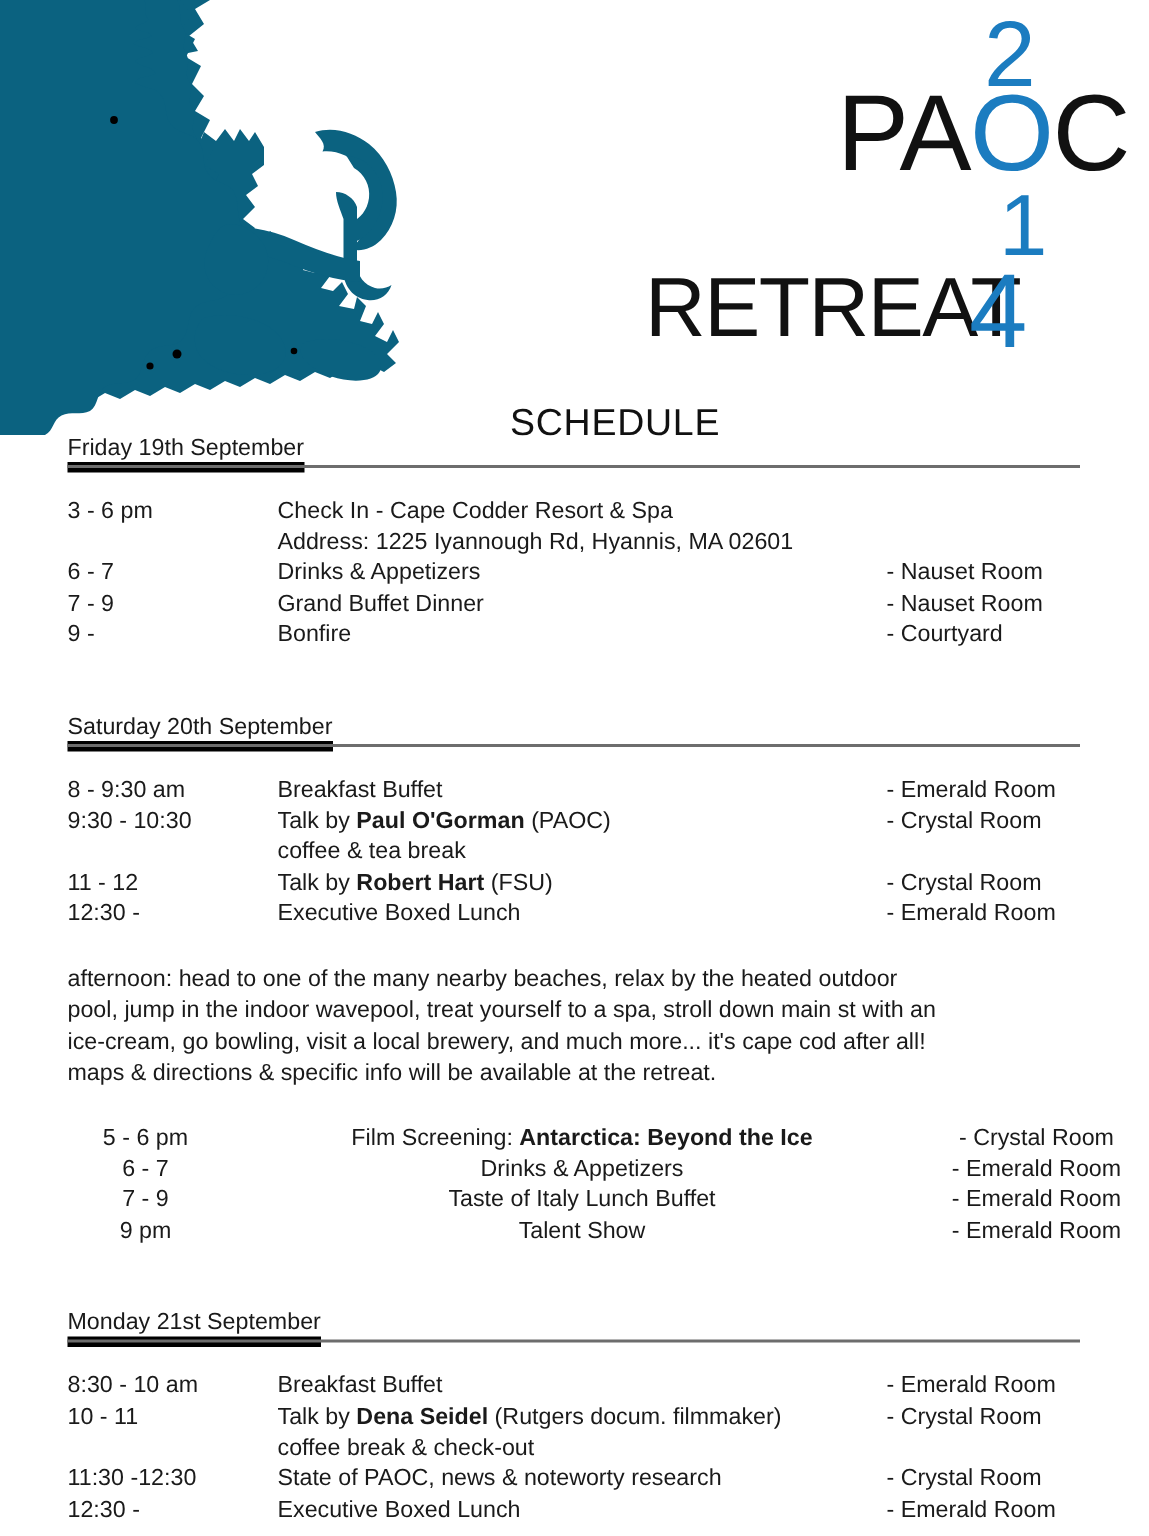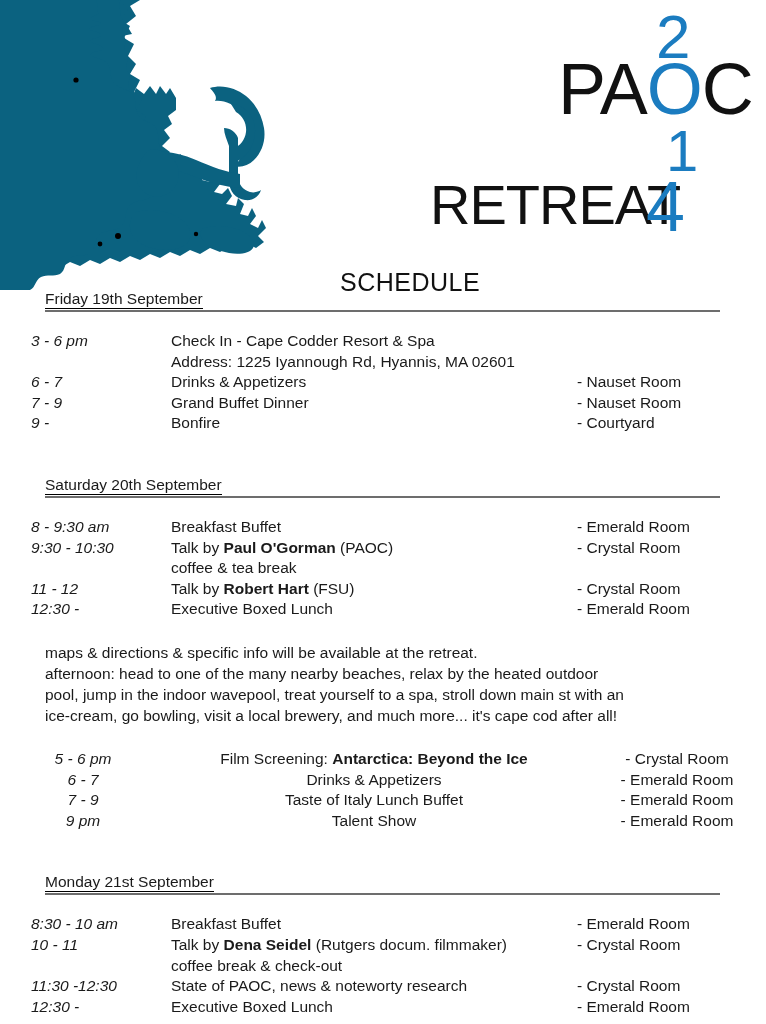--- a/index.html
+++ b/index.html
@@ -89,21 +89,21 @@
   .day-heading {
     position: relative;
     margin: 0 0 0 45px;
     width: 675px;
     font-size: 15.5px;
     color: #1a1a1a;
     padding-bottom: 2px;
     white-space: nowrap;
   }
   .day-heading .day-label {
-    border-bottom: 1px solid #000000;
+    border-bottom: 7px solid #000000;
     padding-bottom: 1px;
   }
   .day-rule {
     position: absolute;
     left: 45px;
     width: 675px;
     height: 2px;
     background: #6d6d6d;
   }
 
@@ -111,24 +111,23 @@
   .row {
     display: flex;
     align-items: baseline;
     font-size: 15.5px;
     line-height: 20.6px;
     color: #1a1a1a;
     white-space: nowrap;
   }
   .c-time {
     width: 104px;
-    padding-left: 31px;
+    padding-left: 45px;
     box-sizing: content-box;
     flex: 0 0 auto;
-    font-style: italic;
   }
   .c-event {
     width: 406px;
     flex: 0 0 auto;
     margin-left: 36px;
   }
   .c-room {
     flex: 0 0 auto;
     width: 200px;
   }
@@ -252,22 +251,22 @@
             <div class="c-room">- Crystal Room</div>
           </div>
           <div class="row">
             <div class="c-time">12:30 -</div>
             <div class="c-event">Executive Boxed Lunch</div>
             <div class="c-room">- Emerald Room</div>
           </div>
         </div>
         <div class="gap-md"></div>
         <div class="note">
+          <div class="note-line">afternoon: head to one of the many nearby beaches, relax by the heated outdoor pool, jump in the indoor wavepool, treat yourself to a spa, stroll down main st with an ice-cream, go bowling, visit a local brewery, and much more... it's cape cod after all!</div>
           <div class="note-line">maps &amp; directions &amp; specific info will be available at the retreat.</div>
-          <div class="note-line">afternoon: head to one of the many nearby beaches, relax by the heated outdoor pool, jump in the indoor wavepool, treat yourself to a spa, stroll down main st with an ice-cream, go bowling, visit a local brewery, and much more... it's cape cod after all!</div>
         </div>
         <div class="gap-sm"></div>
         <div class="rows" style="margin-top: 8px; text-align: center;">
           <div class="row">
             <div class="c-time">5 - 6 pm</div>
             <div class="c-event">Film Screening: <b>Antarctica: Beyond the Ice</b></div>
             <div class="c-room">- Crystal Room</div>
           </div>
           <div class="row">
             <div class="c-time">6 - 7</div>

